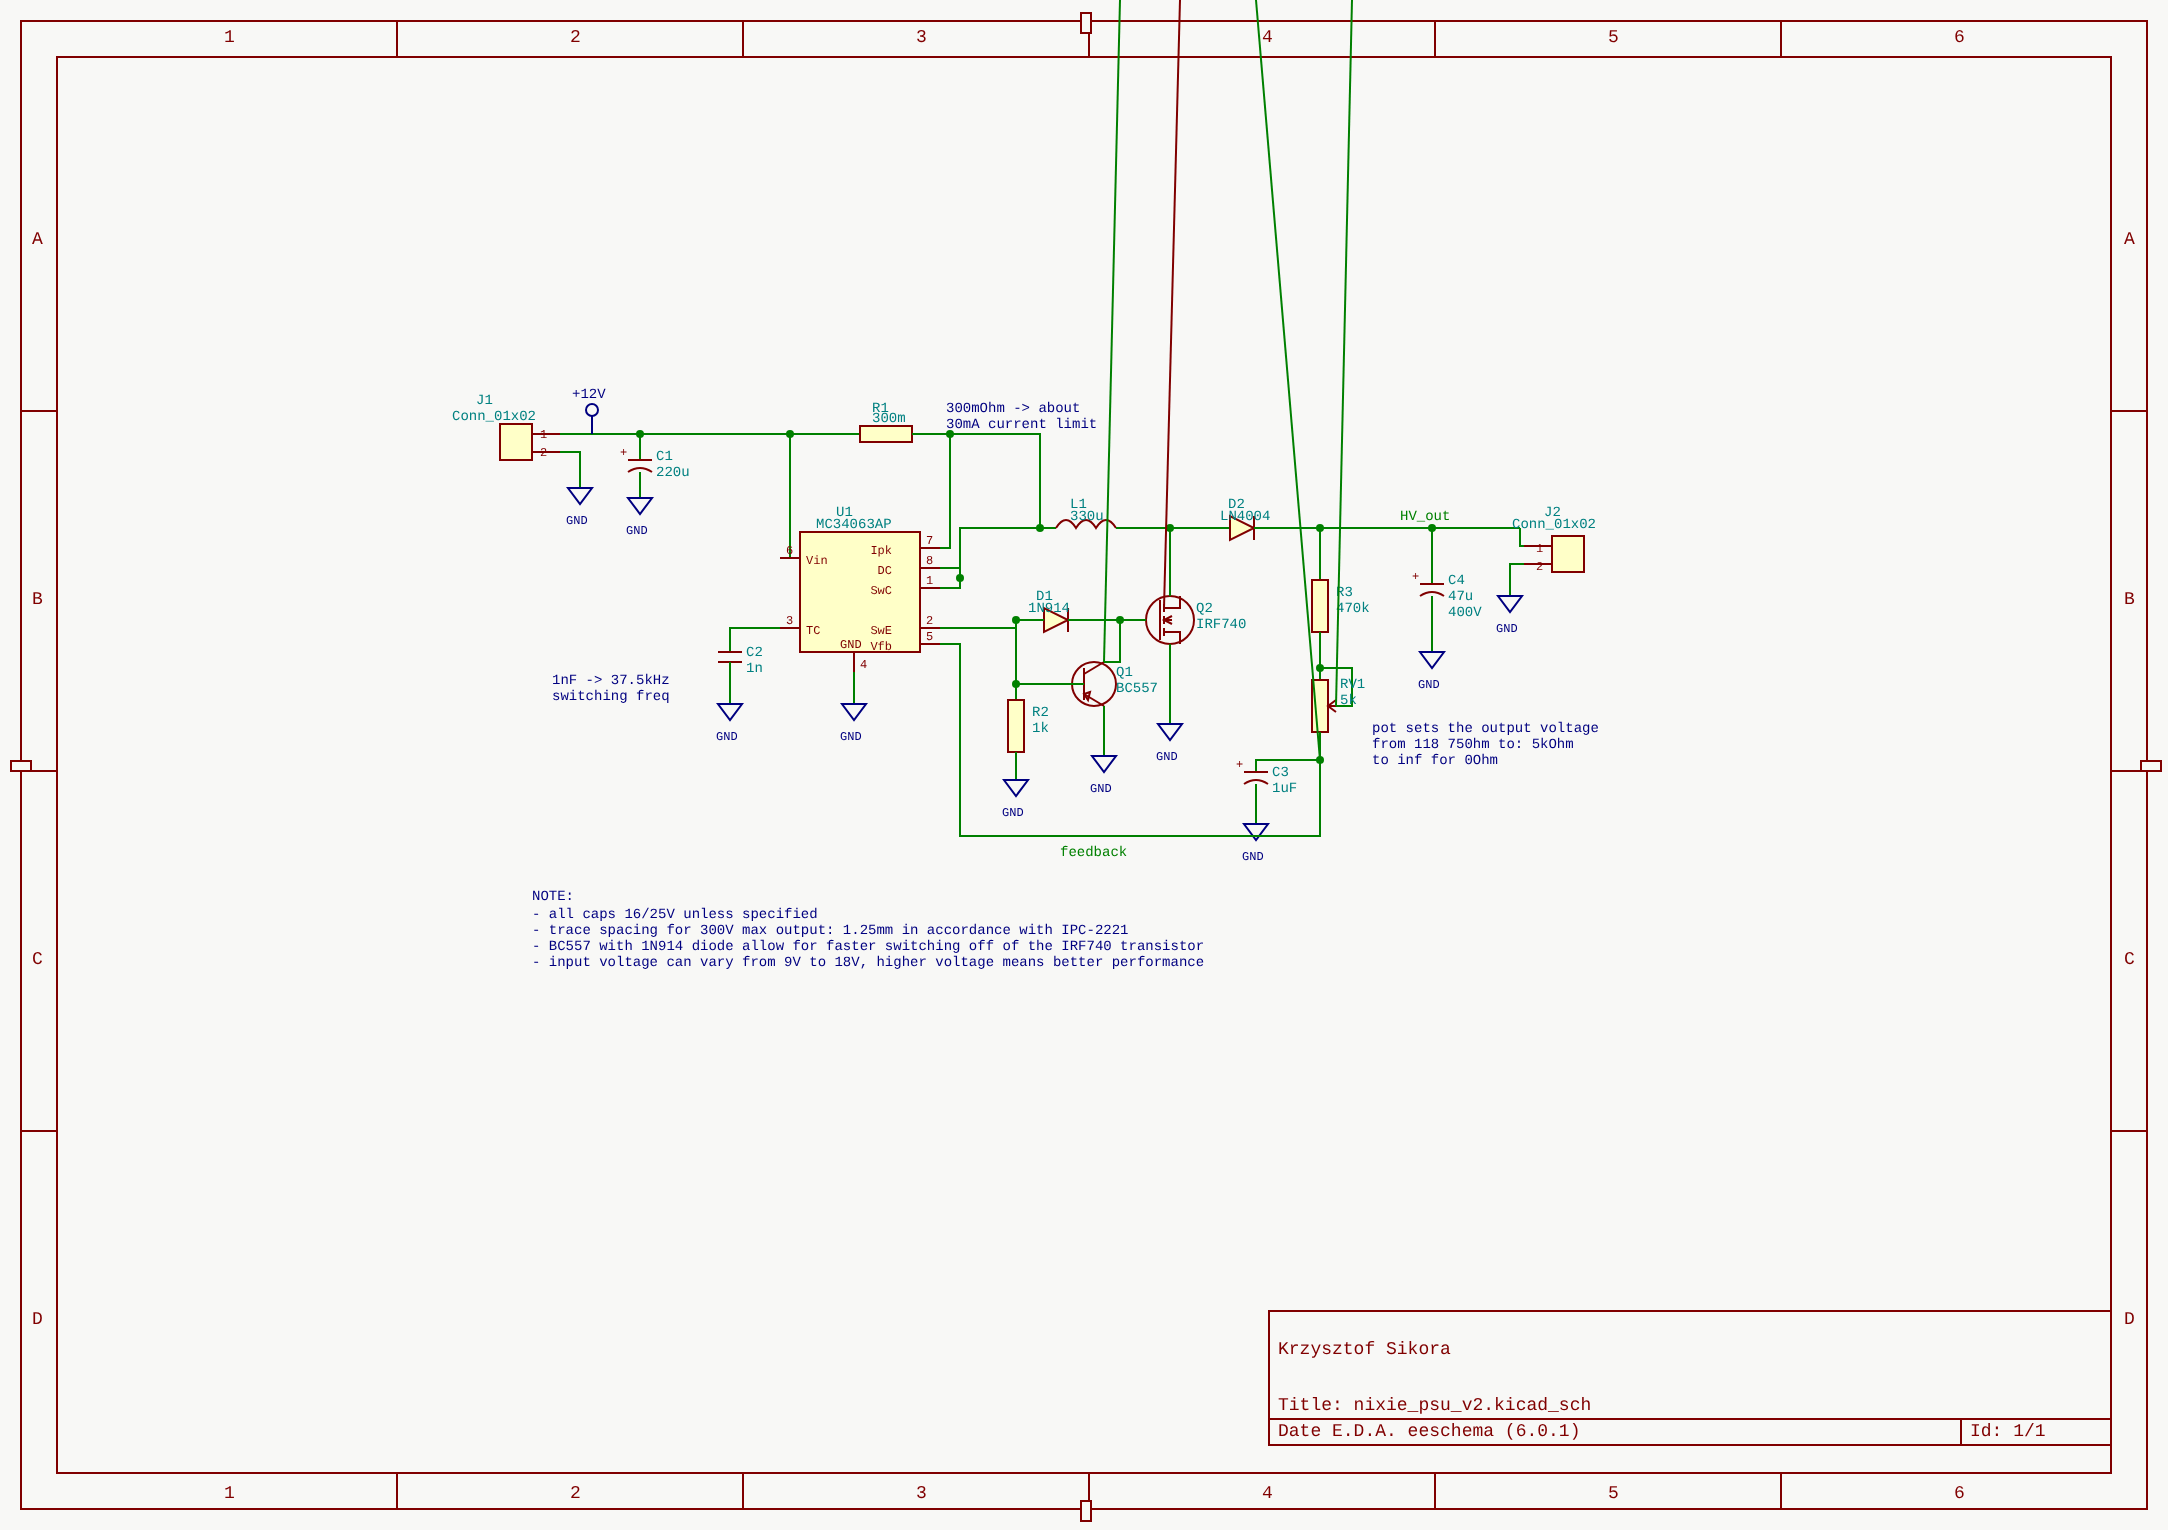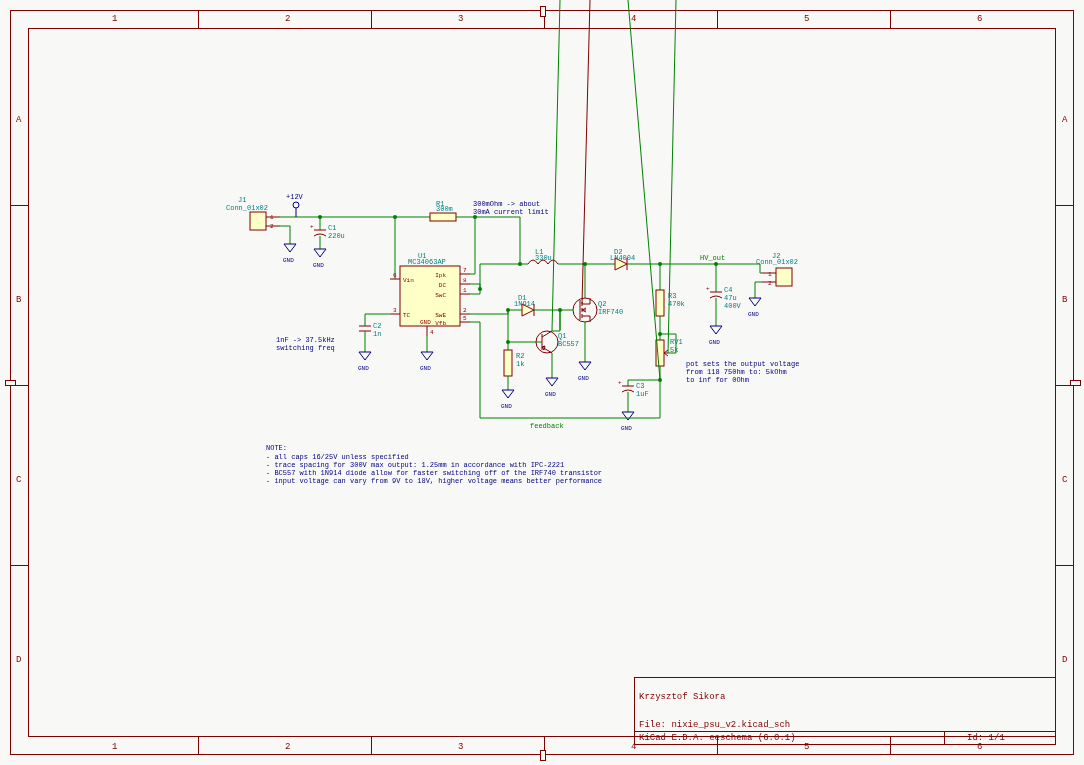--- a/index.html
+++ b/index.html
@@ -366,22 +366,22 @@
   <text class="note" x="686" y="366"><tspan x="686" dy="0">pot sets the output voltage</tspan><tspan x="686" dy="8">from 118 750hm to: 5kOhm</tspan><tspan x="686" dy="8">to inf for 0Ohm</tspan></text>
   <text class="note" x="266" y="450">
     <tspan x="266" dy="0">NOTE:</tspan>
     <tspan x="266" dy="9">- all caps 16/25V unless specified</tspan>
     <tspan x="266" dy="8">- trace spacing for 300V max output: 1.25mm in accordance with IPC-2221</tspan>
     <tspan x="266" dy="8">- BC557 with 1N914 diode allow for faster switching off of the IRF740 transistor</tspan>
     <tspan x="266" dy="8">- input voltage can vary from 9V to 18V, higher voltage means better performance</tspan>
   </text>
 </svg>
 
-<div class="tb" style="right:28px;bottom:20px;width:420px">
+<div class="tb" style="right:28px;bottom:42px;width:420px">
   <div class="first" style="height:26px;padding-top:14px">Krzysztof Sikora</div>
-  <div style="border-top:none">File: nixie_psu_v2.kicad_sch</div>
+  <div style="border-top:none">Title: nixie_psu_v2.kicad_sch</div>
   <div style="display:flex;padding:0">
-    <span style="flex:1;padding:1px 4px">KiCad E.D.A.  eeschema (6.0.1)</span>
-    <span style="flex:0 0 66px;border-left:1px solid #800000;padding:1px 22px">Id: 1/1</span>
+    <span style="flex:1;padding:1px 4px">Date E.D.A.  eeschema (6.0.1)</span>
+    <span style="flex:0 0 66px;border-left:1px solid #800000;padding:1px 4px">Id: 1/1</span>
   </div>
 </div>
 
 </div>
 
 </body></html>

